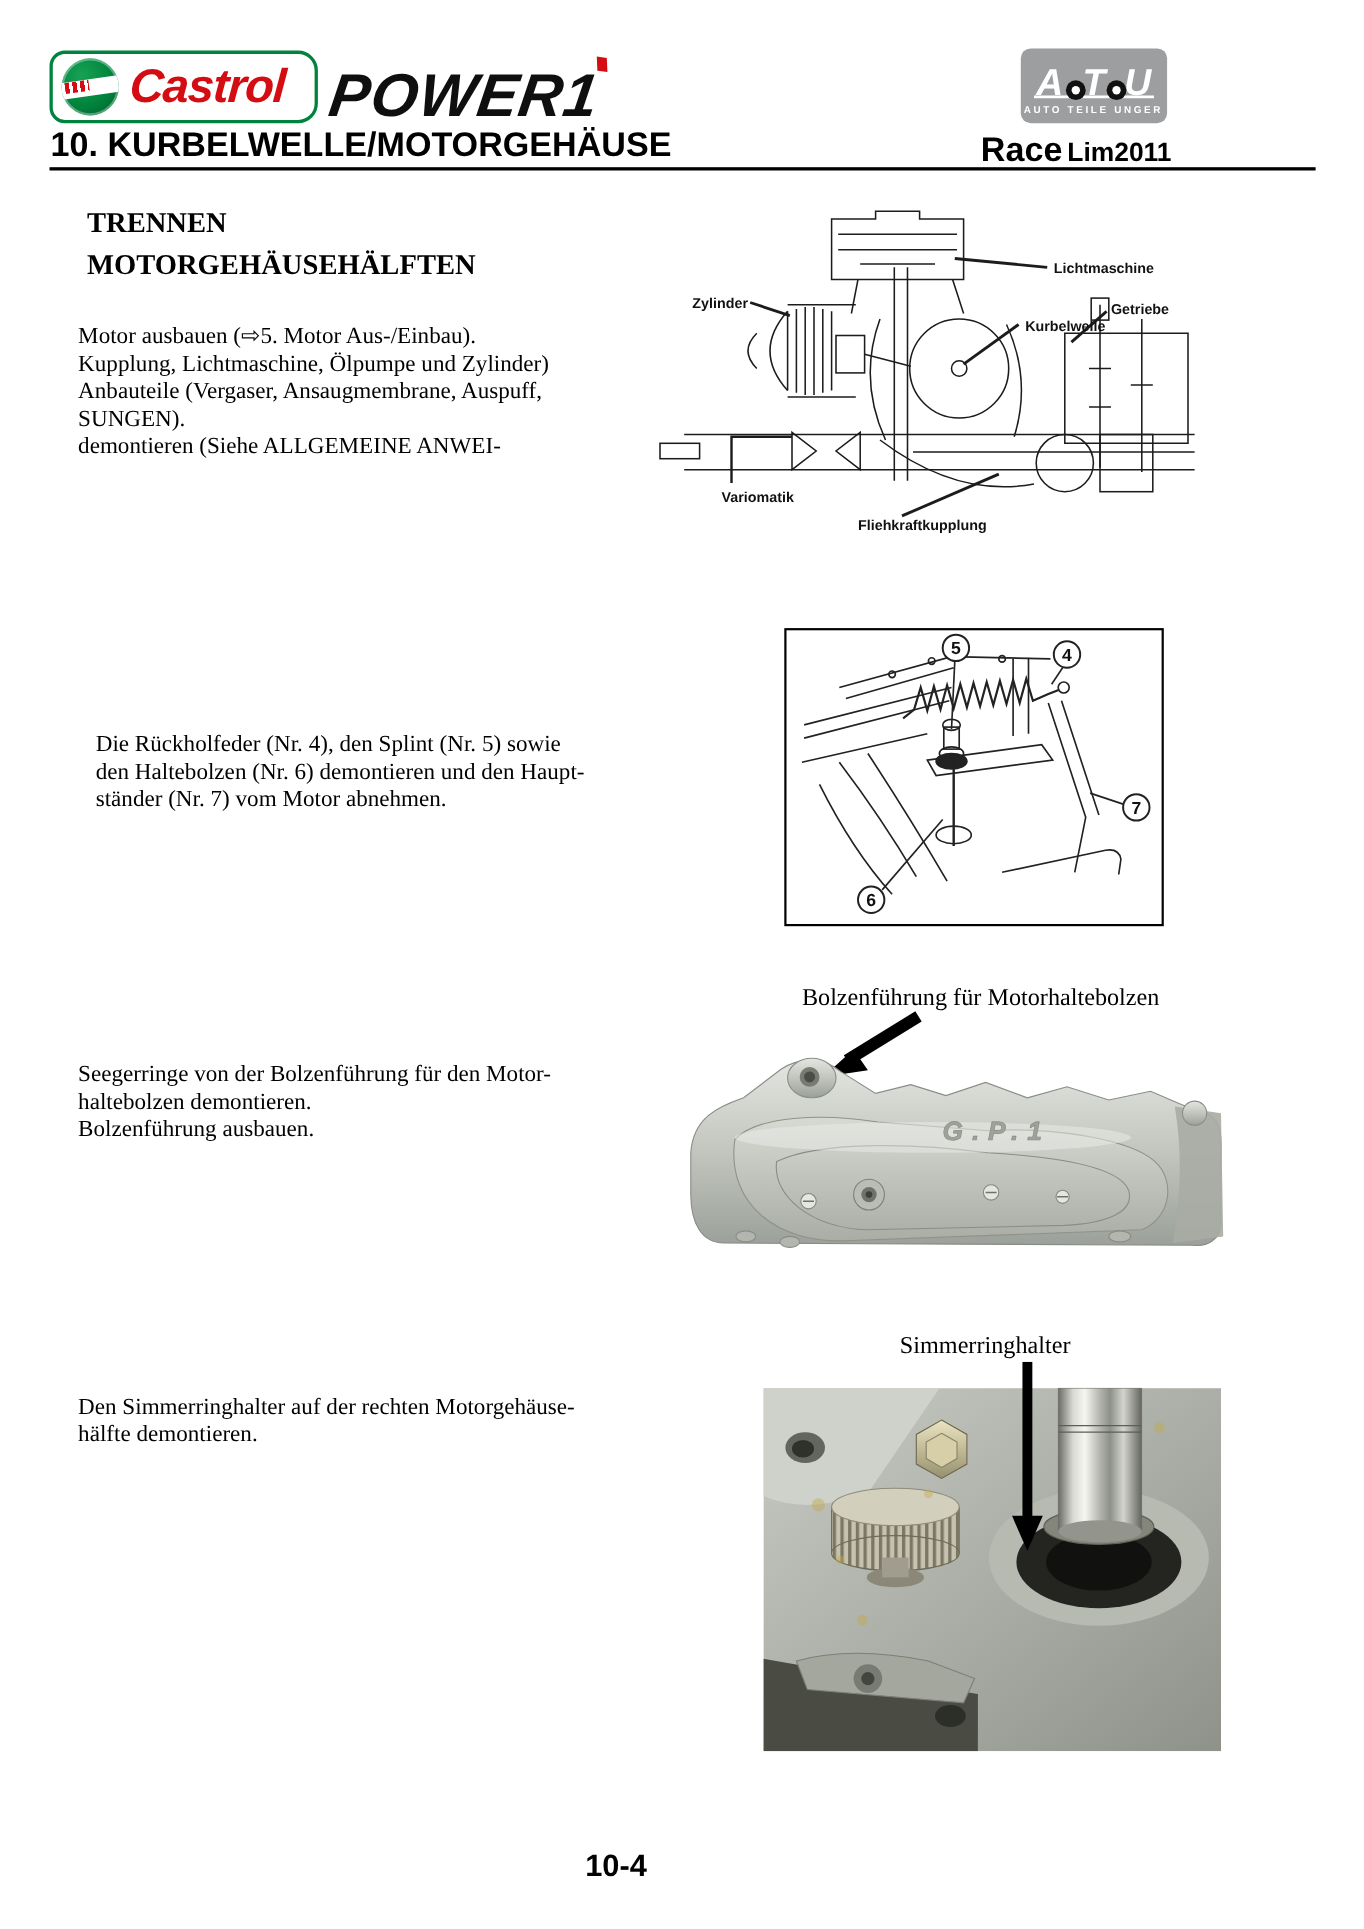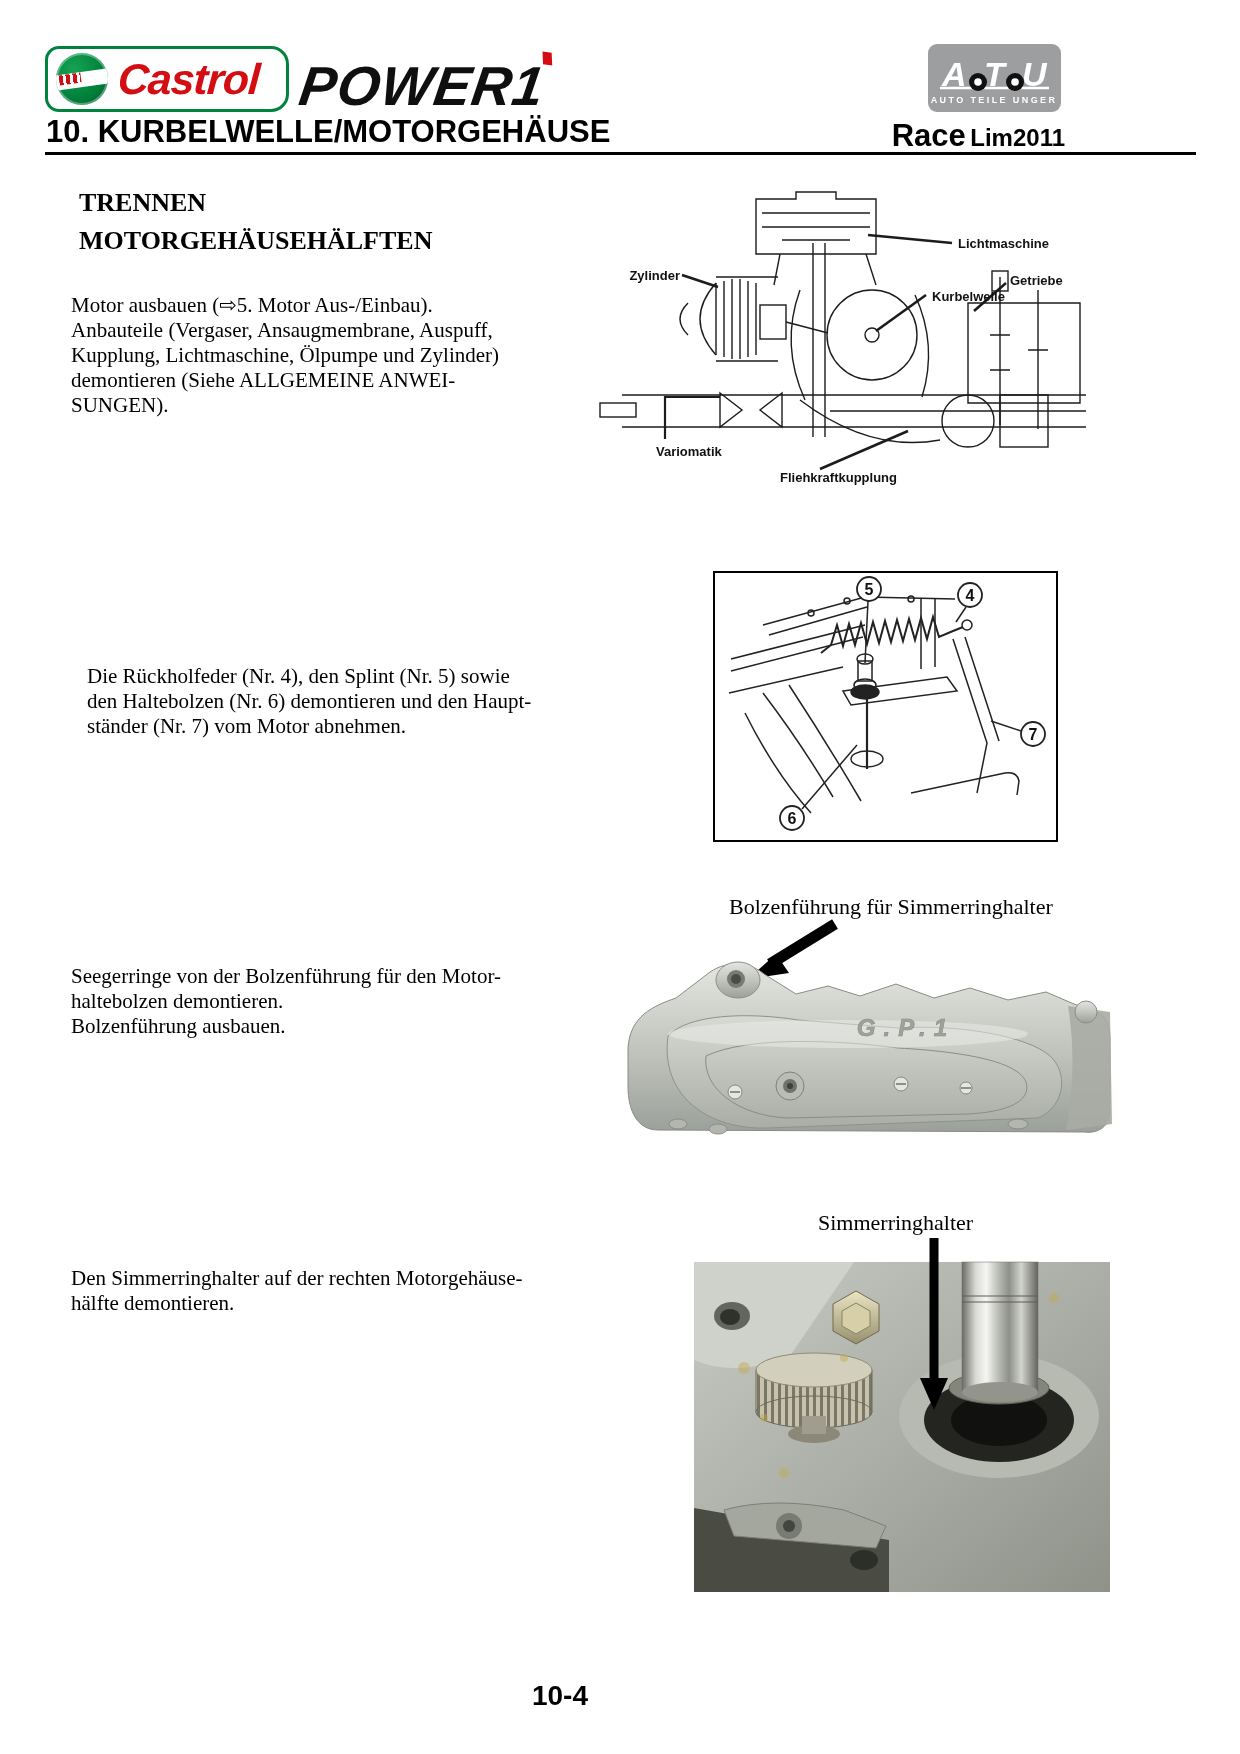--- a/index.html
+++ b/index.html
@@ -95,24 +95,24 @@
 
   <div class="rule"></div>
 
   <div class="sec-head">
     <div>TRENNEN</div>
     <div>MOTORGEHÄUSEHÄLFTEN</div>
   </div>
 
   <div class="para p1">
     <div>Motor ausbauen (⇨5. Motor Aus-/Einbau).</div>
+    <div>Kupplung, Lichtmaschine, Ölpumpe und Zylinder)</div>
     <div>Anbauteile (Vergaser, Ansaugmembrane, Auspuff,</div>
-    <div>Kupplung, Lichtmaschine, Ölpumpe und Zylinder)</div>
+    <div>SUNGEN).</div>
     <div>demontieren (Siehe ALLGEMEINE ANWEI-</div>
-    <div>SUNGEN).</div>
   </div>
 
   <svg class="fig1" viewBox="0 0 540 305">
     <g stroke="#1c1c1c" fill="none" stroke-width="1.4">
 
       <path d="M186,14 h40 v-7 h40 v7 h40 v55 h-120 z"></path>
       <path d="M192,28 h108 M192,42 h108 M212,55 h68"></path>
       <path d="M210,69 L204,100 M296,69 L306,100"></path>
 
       <path d="M146,92 h62 M146,176 h62"></path>
@@ -199,21 +199,21 @@
         <circle cx="255" cy="22" r="12" fill="#fff" stroke="#222" stroke-width="1.8"></circle>
         <text class="callout-num" x="255" y="28" text-anchor="middle">4</text>
         <circle cx="318" cy="161" r="12" fill="#fff" stroke="#222" stroke-width="1.8"></circle>
         <text class="callout-num" x="318" y="167" text-anchor="middle">7</text>
         <circle cx="77" cy="245" r="12" fill="#fff" stroke="#222" stroke-width="1.8"></circle>
         <text class="callout-num" x="77" y="251" text-anchor="middle">6</text>
       </g>
     </svg>
   </div>
 
-  <div class="caption cap1">Bolzenführung für Simmerringhalter</div>
+  <div class="caption cap1">Bolzenführung für Motorhaltebolzen</div>
 
   <svg class="photo1" viewBox="0 0 520 254">
     <defs>
       <linearGradient id="gradCase" x1="0" y1="0" x2="0" y2="1">
         <stop offset="0" stop-color="#e3e5e0"></stop>
           <stop offset="0.5" stop-color="#c2c5be"></stop>
           <stop offset="1" stop-color="#9ba09a"></stop>
       </linearGradient>
       <linearGradient id="gradCover" x1="0" y1="0" x2="0" y2="1">
         <stop offset="0" stop-color="#d7d9d3"></stop>

